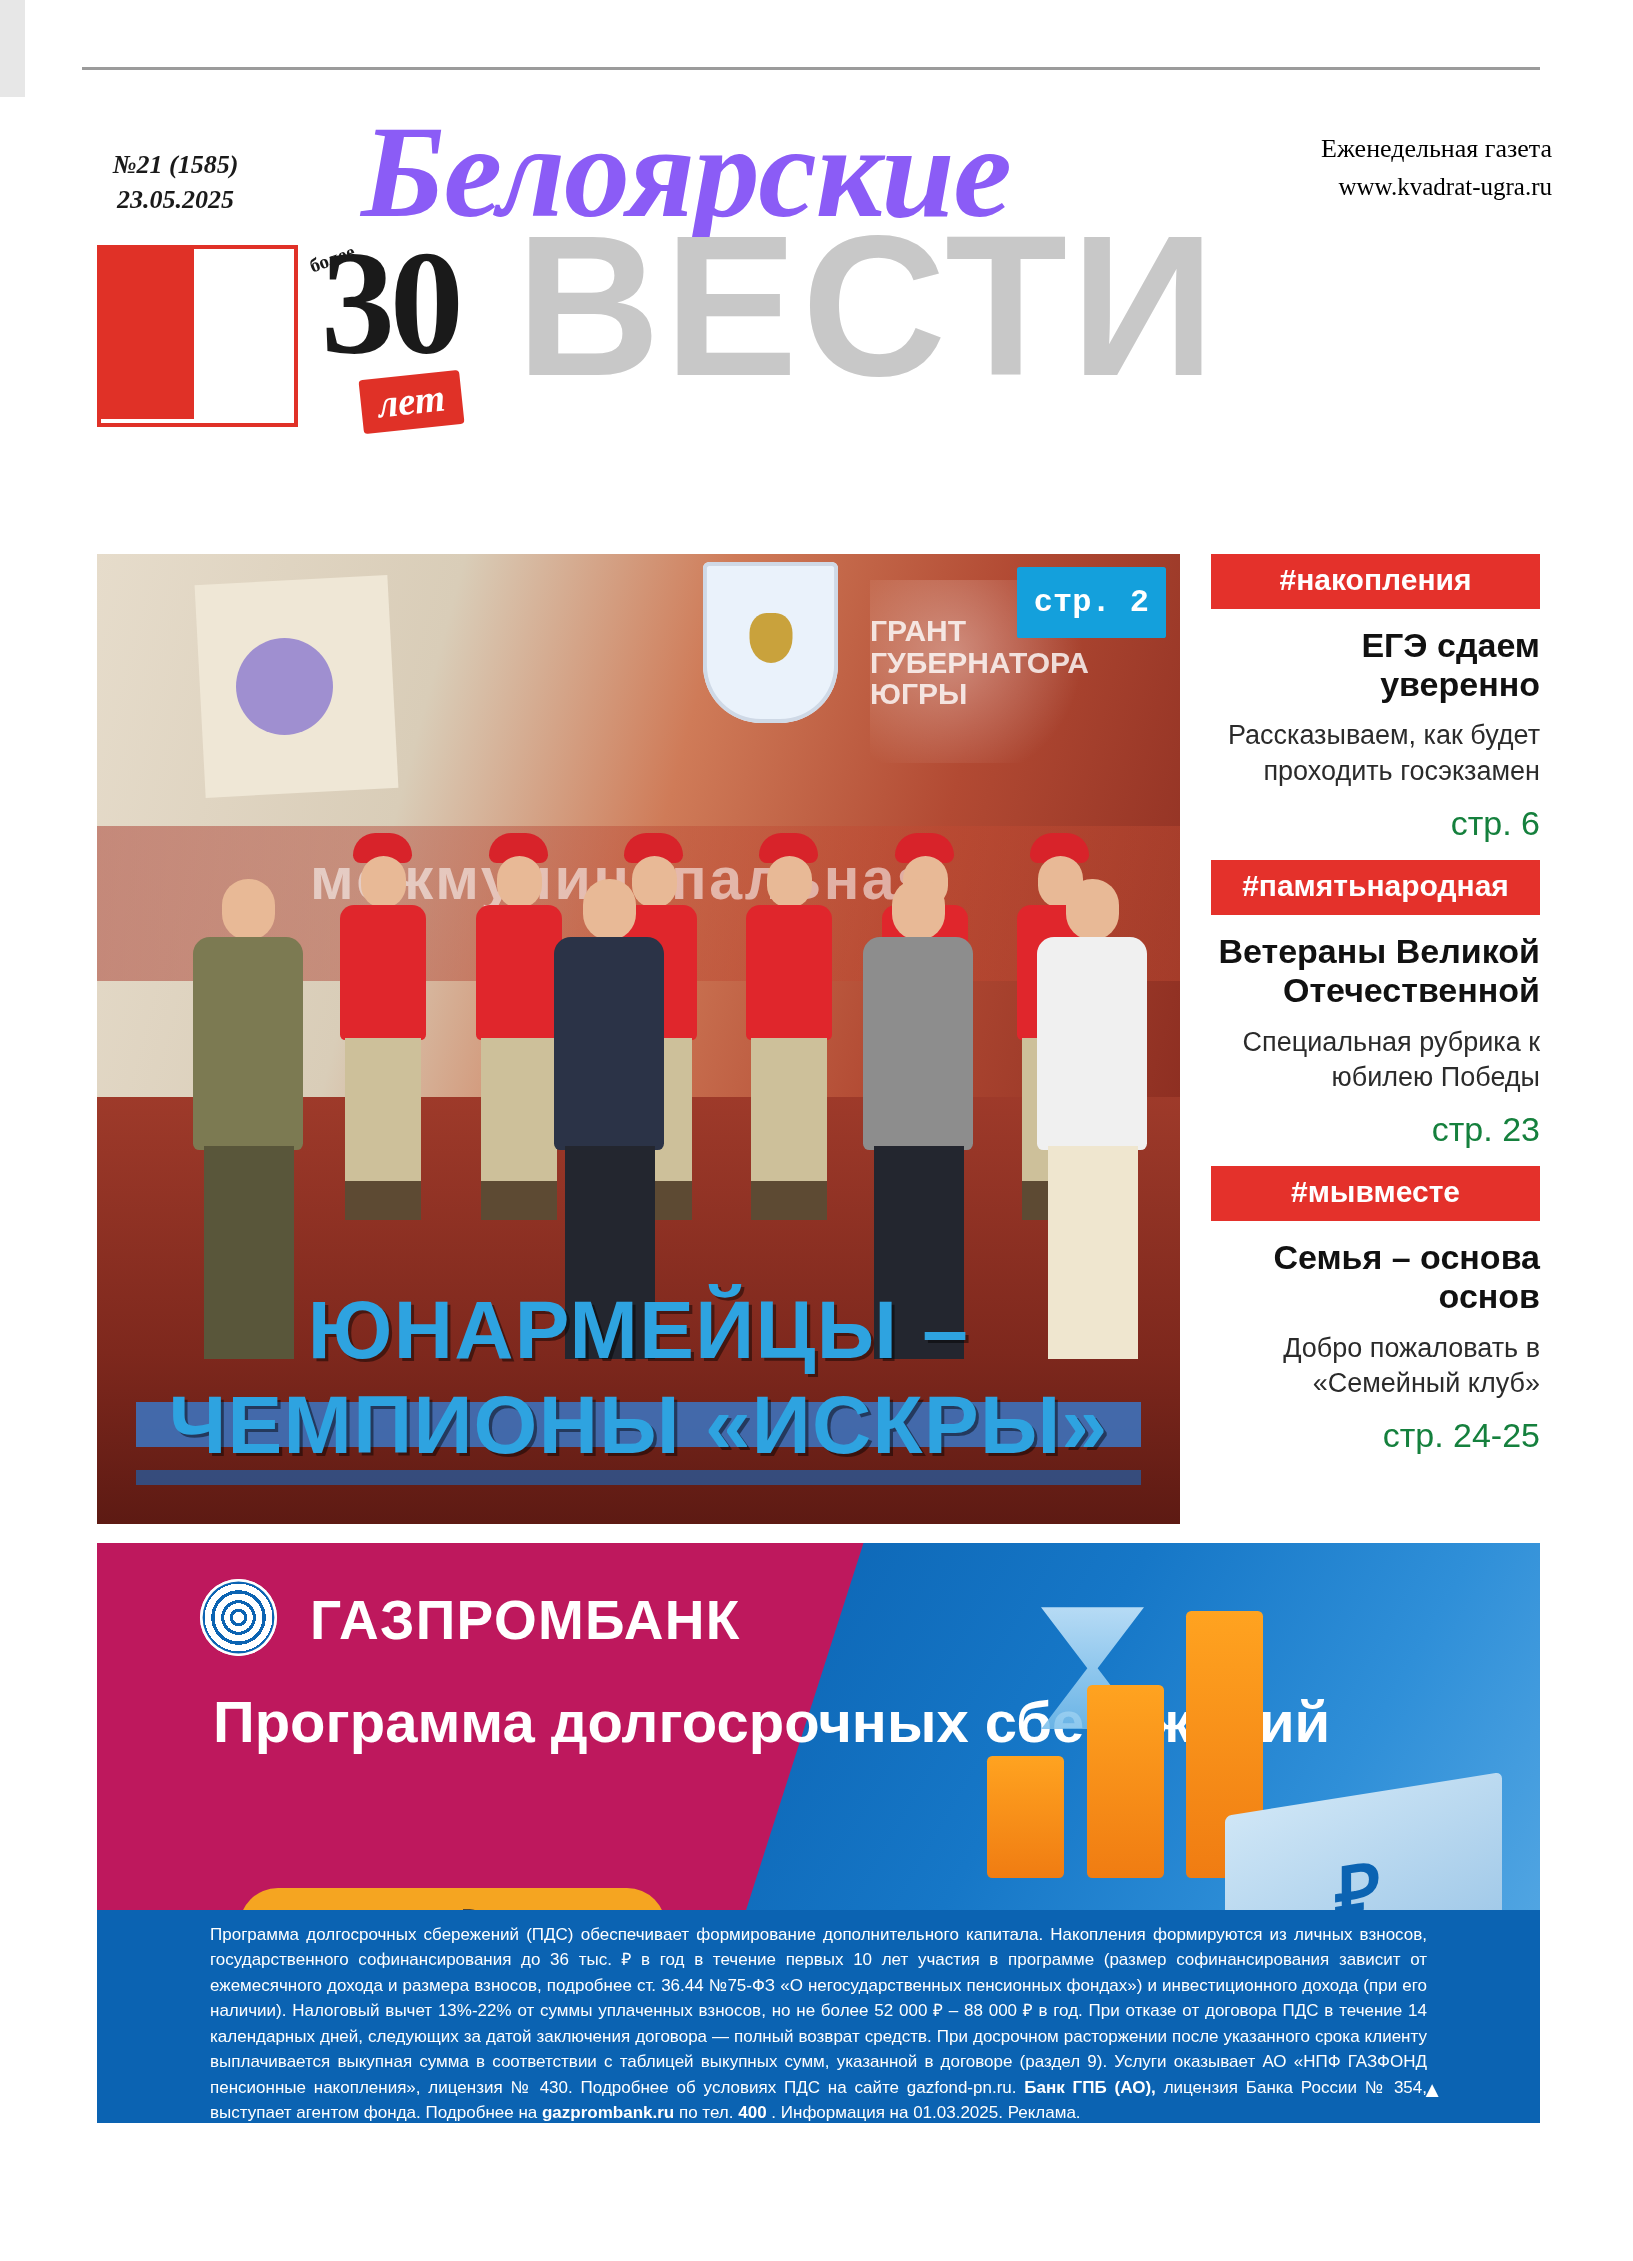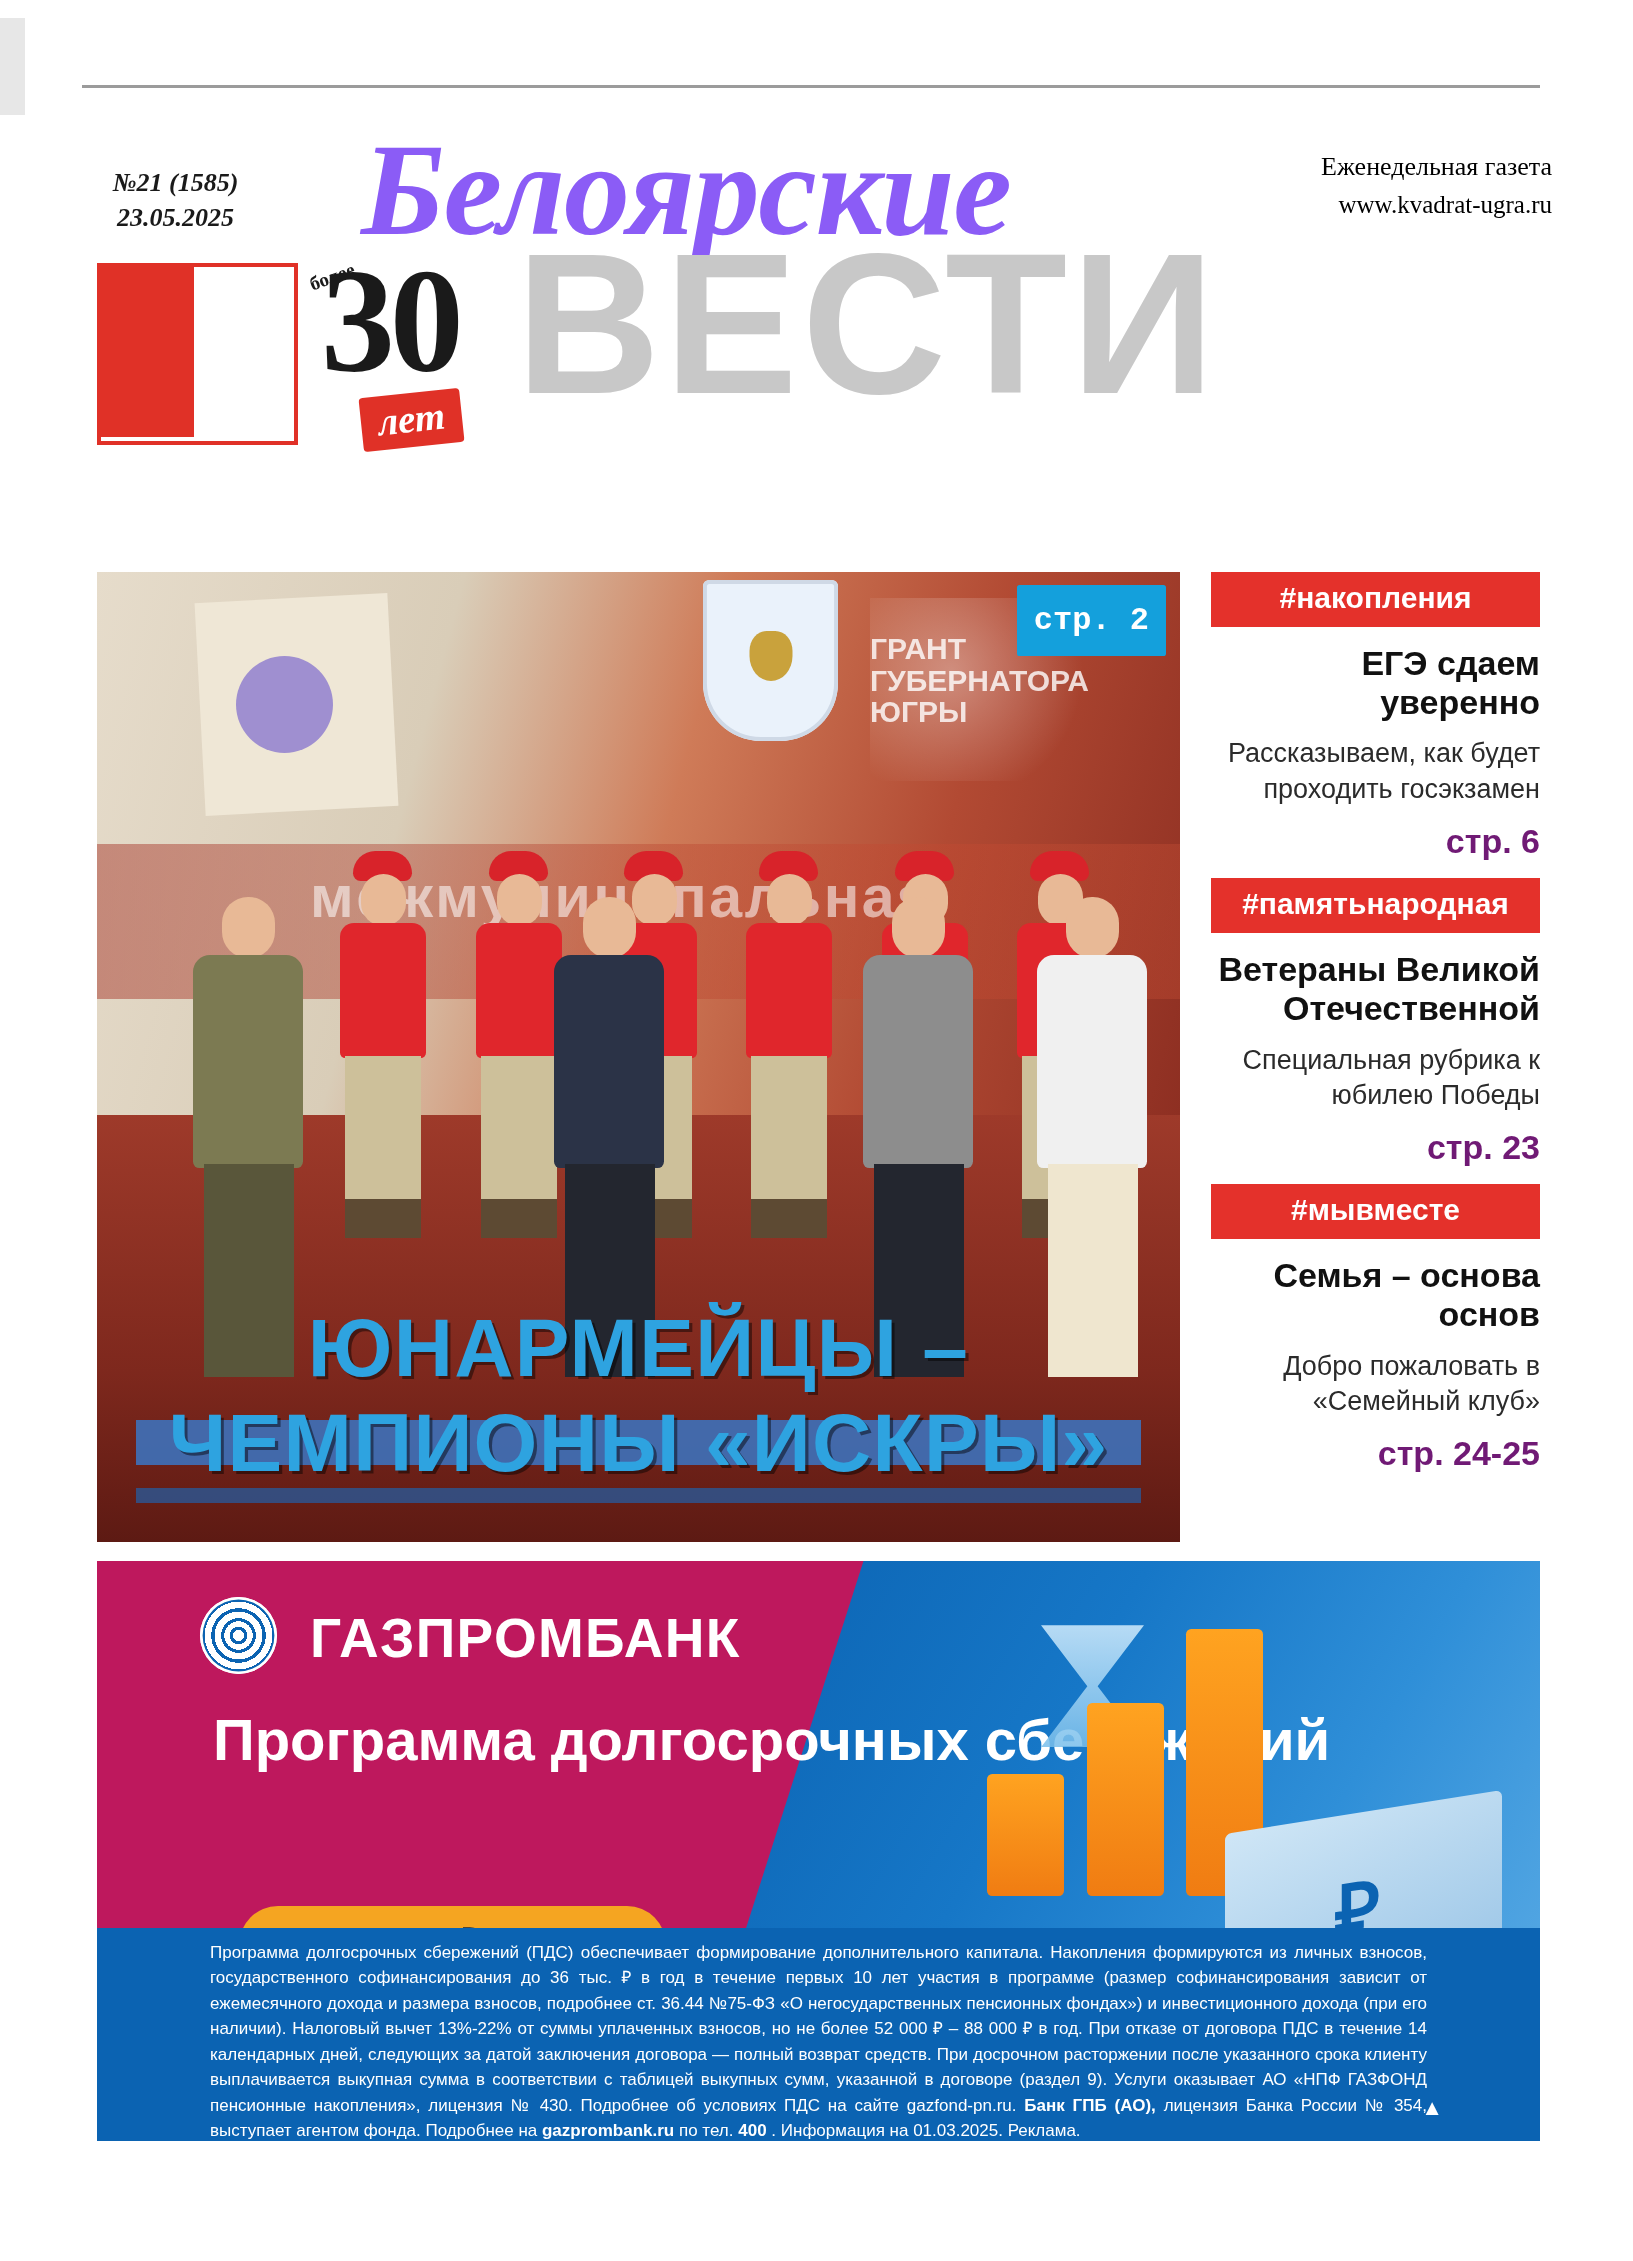--- a/index.html
+++ b/index.html
@@ -3,21 +3,21 @@
 <meta charset="utf-8">
 <style>
   html,body{margin:0;padding:0;}
   body{
     width:1634px;height:2261px;
     background:#ffffff;
     font-family:"Liberation Sans", sans-serif;
     -webkit-font-smoothing:antialiased;
     overflow:hidden;
   }
-  .page{position:relative;width:1634px;height:1651px;background:#fff;margin-top:18px;}
+  .page{position:relative;width:1634px;height:1651px;background:#fff;}
 
   
   .left-strip{position:absolute;left:0;top:0;width:24.5px;height:97px;background:#e7e7e7;}
 
   
   .top-rule{position:absolute;left:82px;top:67px;width:1458px;height:3.2px;background:#9b9b9b;}
 
   
   .issue-block{position:absolute;left:82px;top:147px;width:187px;text-align:center;
       font-family:"Liberation Serif", serif;font-style:italic;font-weight:bold;font-size:26px;color:#1a1a1a;line-height:1.35;}
@@ -84,21 +84,21 @@
      font-family:"Liberation Sans",sans-serif;font-weight:bold;font-size:82px;letter-spacing:1.3px;
      color:#2ea3e0;line-height:1.15;text-shadow:3.2px 3.2px 0 rgba(0,0,0,.45);}
   .photo-title .l2{display:block;}
 
   
   .rail{position:absolute;left:1211px;top:554px;width:329px;}
   .tag{background:#e4312b;color:#fff;font-weight:bold;font-size:30px;text-align:center;
      padding:9px 0 11.6px;}
   .rail h3{margin:17px 0 0;text-align:right;font-size:34px;font-weight:bold;color:#111;line-height:1.16;}
   .rail p{margin:14px 0 0;text-align:right;font-size:27px;color:#2b2b2b;line-height:1.3;}
-  .rail .pg{margin:15.5px 0 17px;text-align:right;font-size:34px;font-weight:bold;color:#701a75;}
+  .rail .pg{margin:15.5px 0 17px;text-align:right;font-size:34px;font-weight:normal;color:#15803d;}
 
   
   .ad{position:absolute;left:97px;top:1543px;width:1443px;height:580px;background:#be185d;overflow:hidden;}
   .ad-bg{position:absolute;right:0;top:0;width:825px;height:464px;
      background:linear-gradient(120deg,#0b63b2 0%,#1677c7 40%,#2f8fd8 70%,#57a9e4 100%);
      clip-path:polygon(18% 0,100% 0,100% 100%,0 100%);}
   .gpb-logo{position:absolute;left:103px;top:36px;width:77px;height:77px;border-radius:50%;
      background:radial-gradient(circle at 50% 50%,#ffffff 0 10%,#0b63b2 10% 16%,#ffffff 16% 26%,#0b63b2 26% 32%,#ffffff 32% 44%,#0b63b2 44% 50%,#ffffff 50% 62%,#0b63b2 62% 68%,#ffffff 68% 100%);
      box-shadow:0 0 0 2.6px #fff inset;}
   .gpb-name{position:absolute;left:213px;top:45px;color:#fff;font-weight:bold;font-size:55px;letter-spacing:1.3px;}

